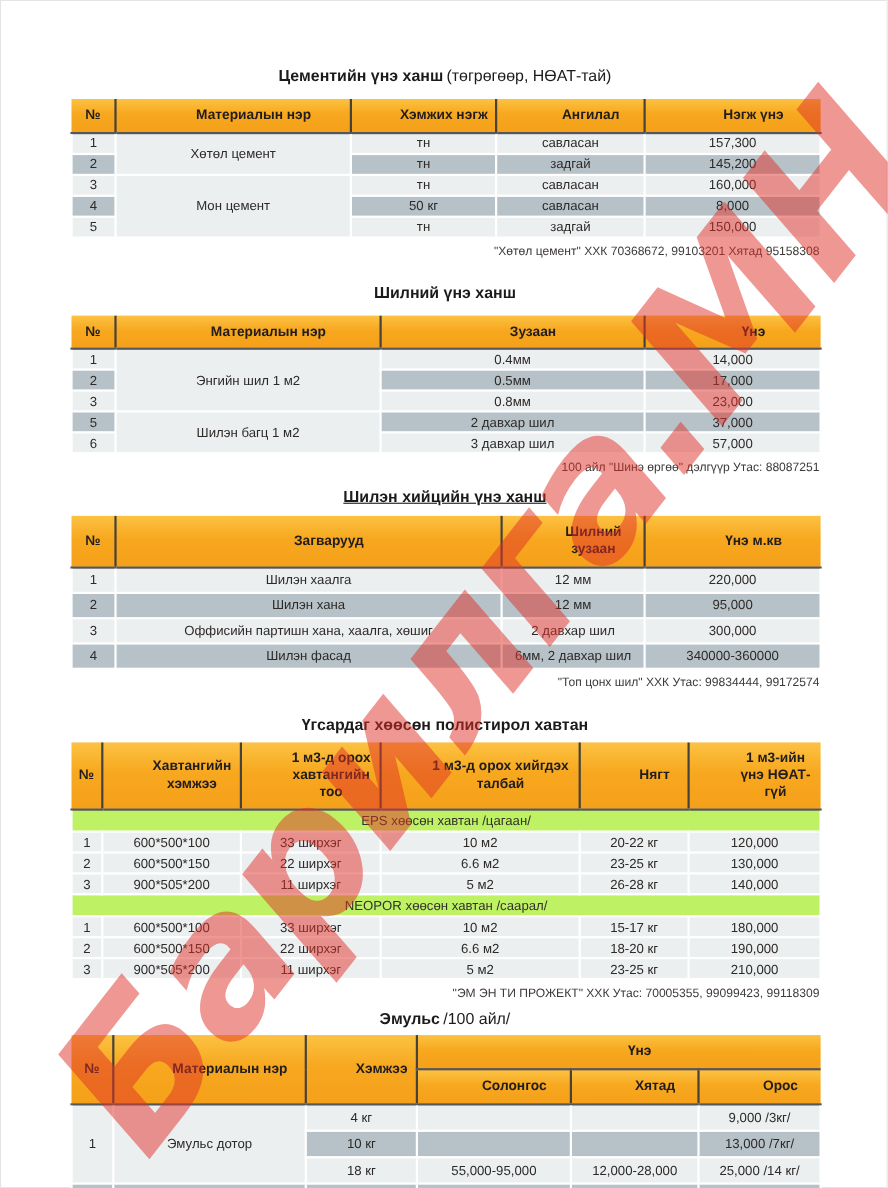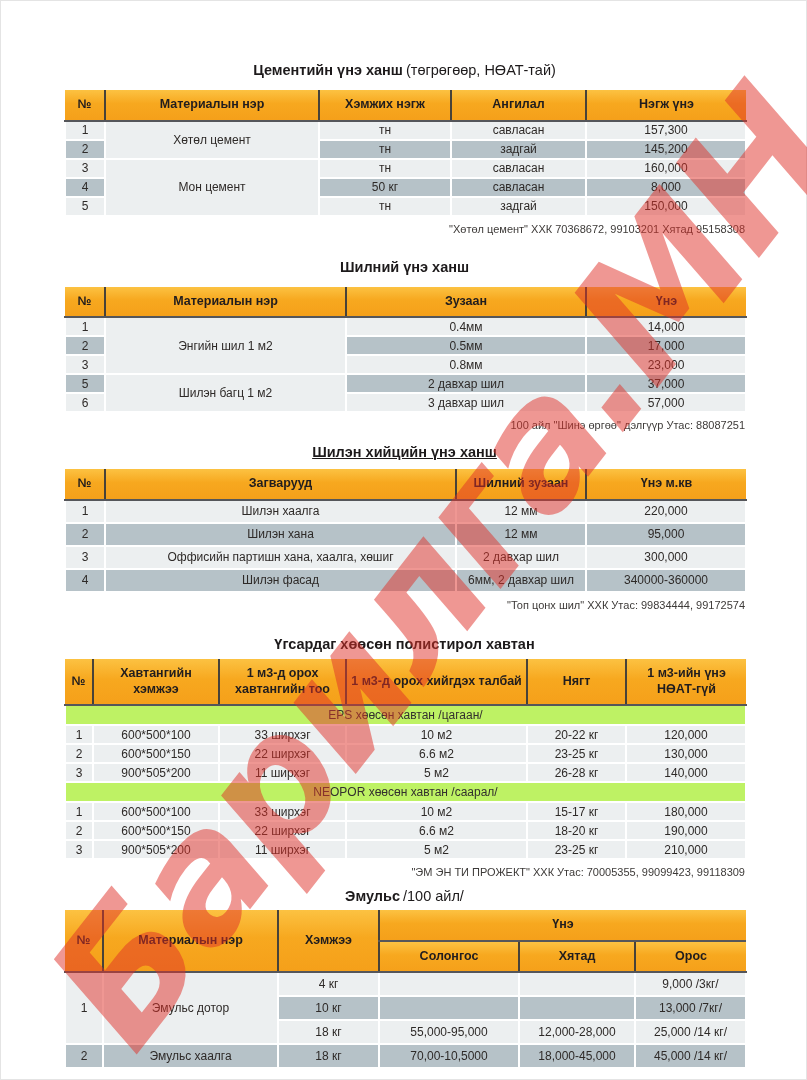--- a/index.html
+++ b/index.html
@@ -7,21 +7,21 @@
        font-family:"Liberation Sans",sans-serif;box-shadow:inset 0 0 0 1px #e4e4e4;}
   .content{position:relative;margin-left:64px;width:681px;padding-top:62px;z-index:1;}
   .title{ text-align:center;font-size:14.5px;color:#1d1a1b;margin-bottom:12px;}
   .title b{font-weight:700;}
   .title .suffix{font-weight:400;margin-left:3px;}
   table.t{border-collapse:collapse;table-layout:fixed;width:681px;}
   table.t th{
     background:linear-gradient(180deg,#fcc242 0%,#f7a81f 45%,#f5a01a 100%);
     color:#211d1e;font-weight:700;font-size:12.5px;padding:7px 3px;text-align:center;
     border:none;border-bottom:2px solid #55565a;line-height:1.25;}
-  table.t th.bl{border-left:2px solid #474239;}
+  table.t th.bl{border-left:2px solid #474239;padding-left:40px;}
   table.t td{
     background:#eceff0;border:2px solid #fff;text-align:center;
     font-size:12px;color:#2e2a28;padding:1px 2px;}
   table.t tr.dk td{background:#b6c2c8;}
   table.t td.mg{background:#eceff0 !important;}
   table.t td.band{background:#bef264;font-size:12px;color:#33302e;}
   .t1 tbody tr,.t2 tbody tr{height:19px;}
   .t3 tbody tr{height:23px;}
   .t4 tbody tr{height:19px;}
   .t4 tbody tr.bandrow{height:20px;}

